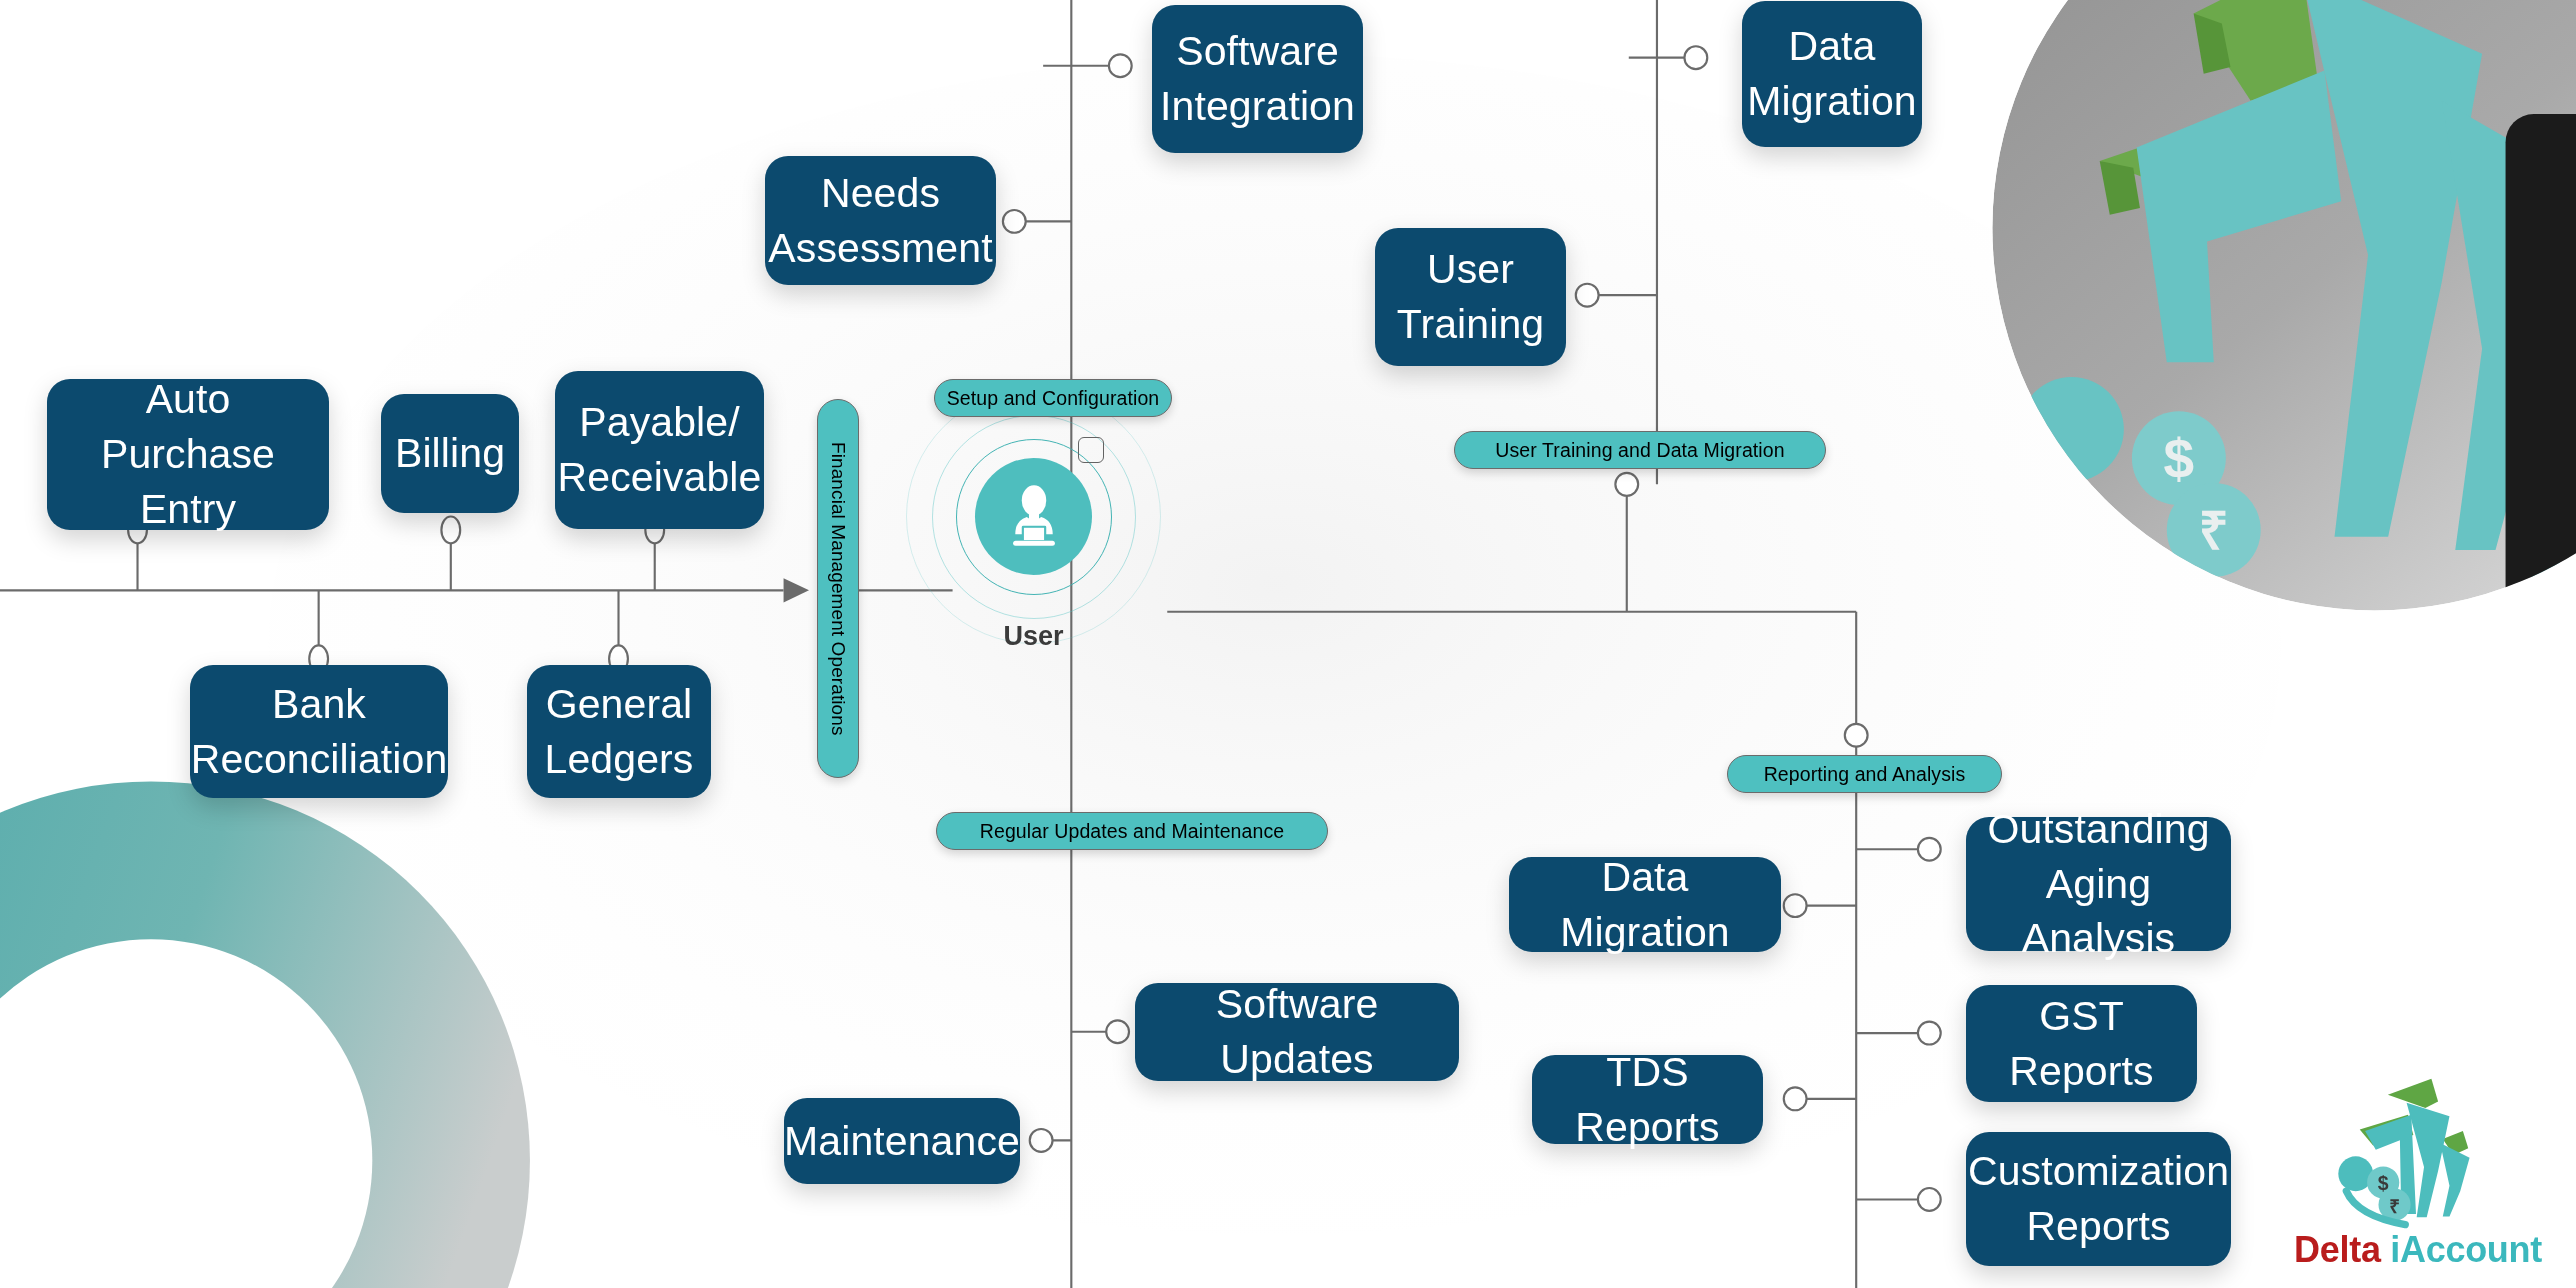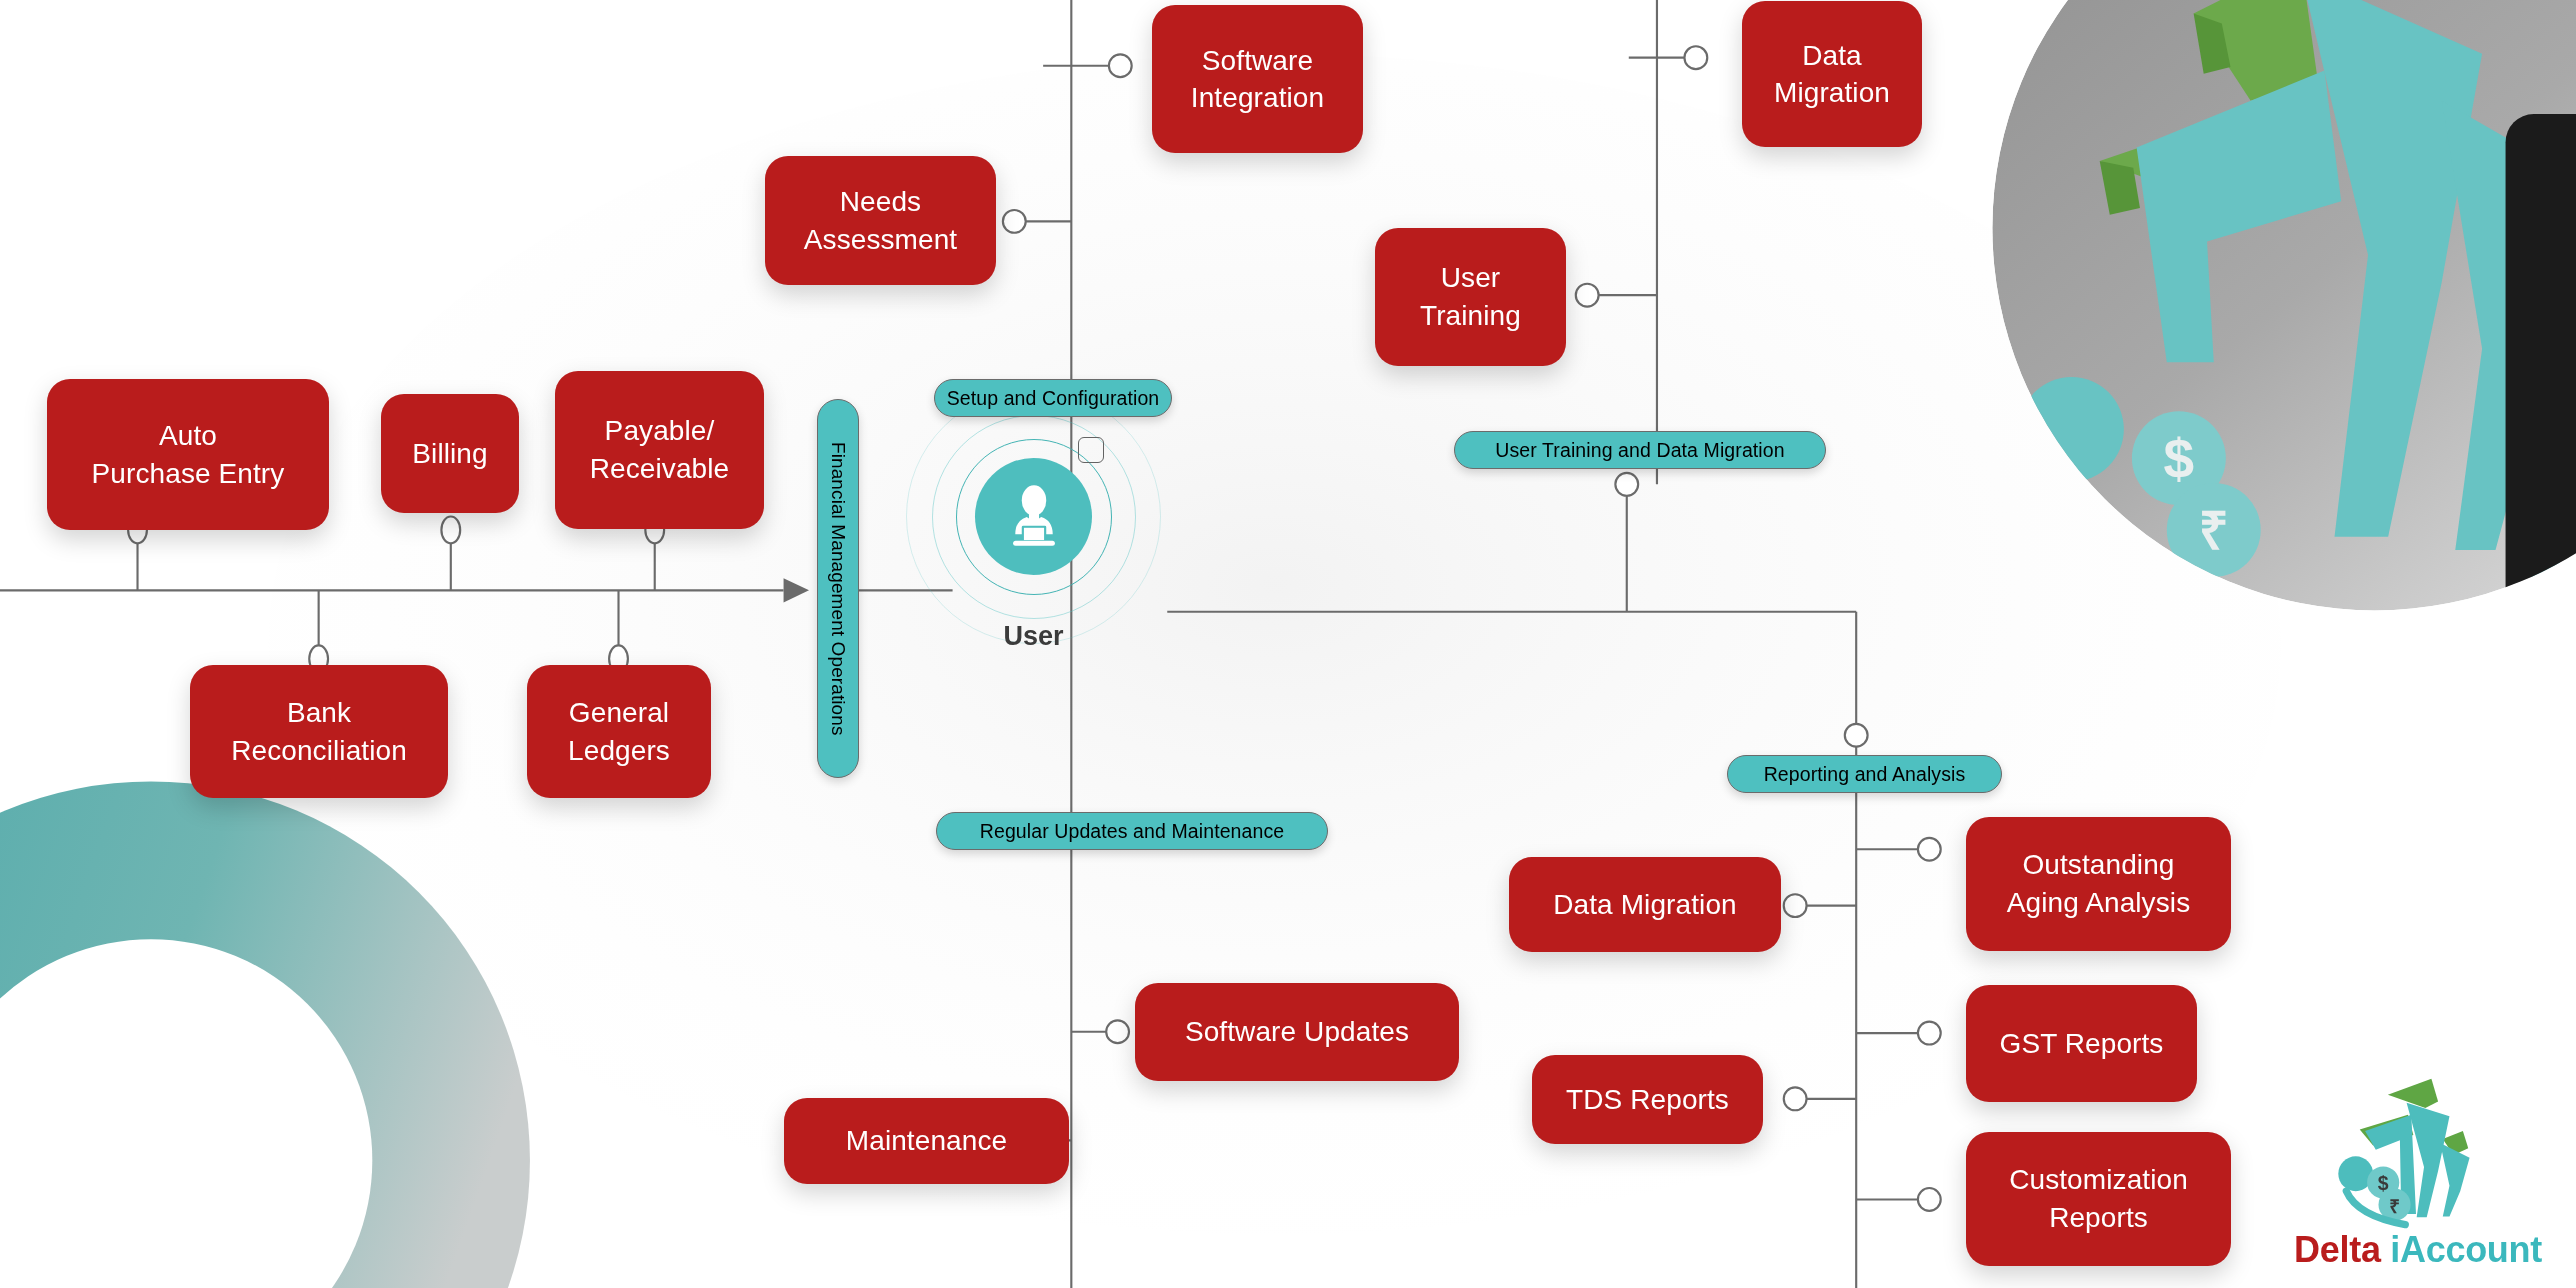--- a/index.html
+++ b/index.html
@@ -30,29 +30,29 @@
   #wire-layer {
     position: absolute;
     inset: 0;
     width: 2576px;
     height: 1288px;
   }
   
   .node {
     position: absolute;
     box-sizing: border-box;
-    background: #b91c1c;
+    background: #0c4a6e;
     color: #ffffff;
     border-radius: 23px;
     display: flex;
     align-items: center;
     justify-content: center;
     text-align: center;
     line-height: 1.34;
-    font-size: 28px;
+    font-size: 41px;
     font-weight: 400;
     letter-spacing: 0.1px;
     padding: 4px 12px;
     box-shadow: 0 9.4px 23px rgba(0,0,0,0.17);
     white-space: pre-line;
   }
 
   
   .pill {
     position: absolute;
@@ -362,21 +362,21 @@
 
   <div class="node" style="left:1966px; top:985px; width:231px; height:117px;">GST Reports</div>
 
   <div class="node" style="left:1532px; top:1055px; width:231px; height:89px;">TDS Reports</div>
 
   <div class="node" style="left:1135px; top:983px; width:324px; height:98px;">Software Updates</div>
 
   <div class="node" style="left:1966px; top:1132px; width:265px; height:134px;">Customization
 Reports</div>
 
-  <div class="node" style="left:784px; top:1098px; width:285px; height:86px;">Maintenance</div>
+  <div class="node" style="left:784px; top:1098px; width:236px; height:86px;">Maintenance</div>
 
   <div id="logo">
     <svg width="288" height="168" viewBox="0 0 430 250" xmlns="http://www.w3.org/2000/svg">
       <g fill="#5FA644">
         <path d="M170 32 L235 8 L245 42 L226 52 Z"></path>
         <path d="M128 84 L200 62 L208 92 L148 108 Z"></path>
         <path d="M252 98 L282 86 L290 112 L268 122 Z"></path>
       </g>
       <g fill="#4DBDBD">
         <path d="M136 86 L205 62 L212 210 L190 210 L188 100 L152 114 Z"></path>

